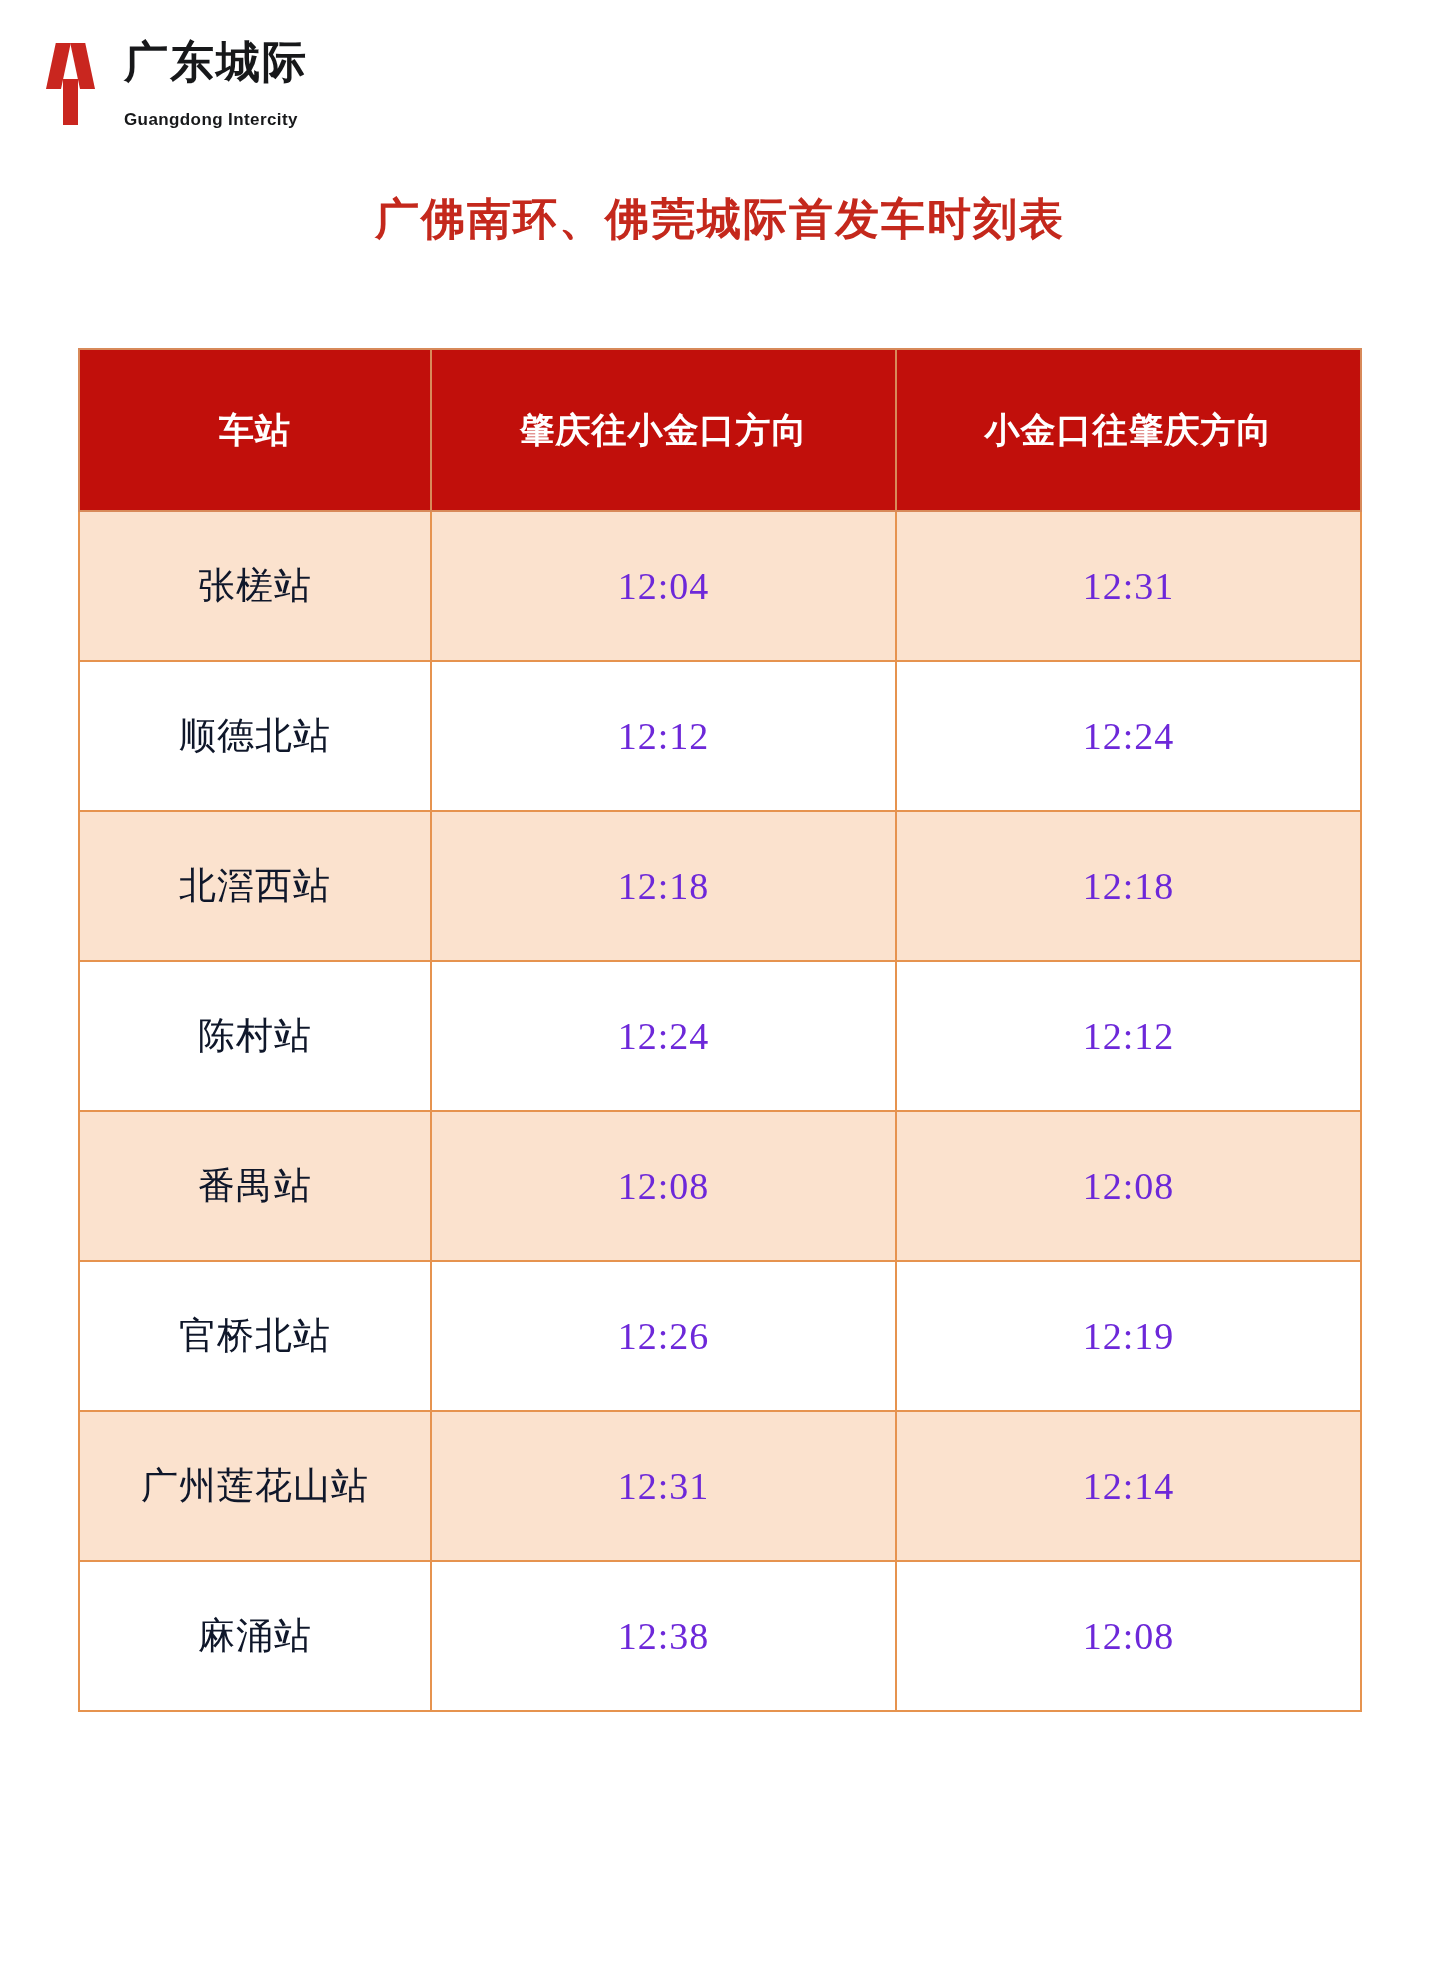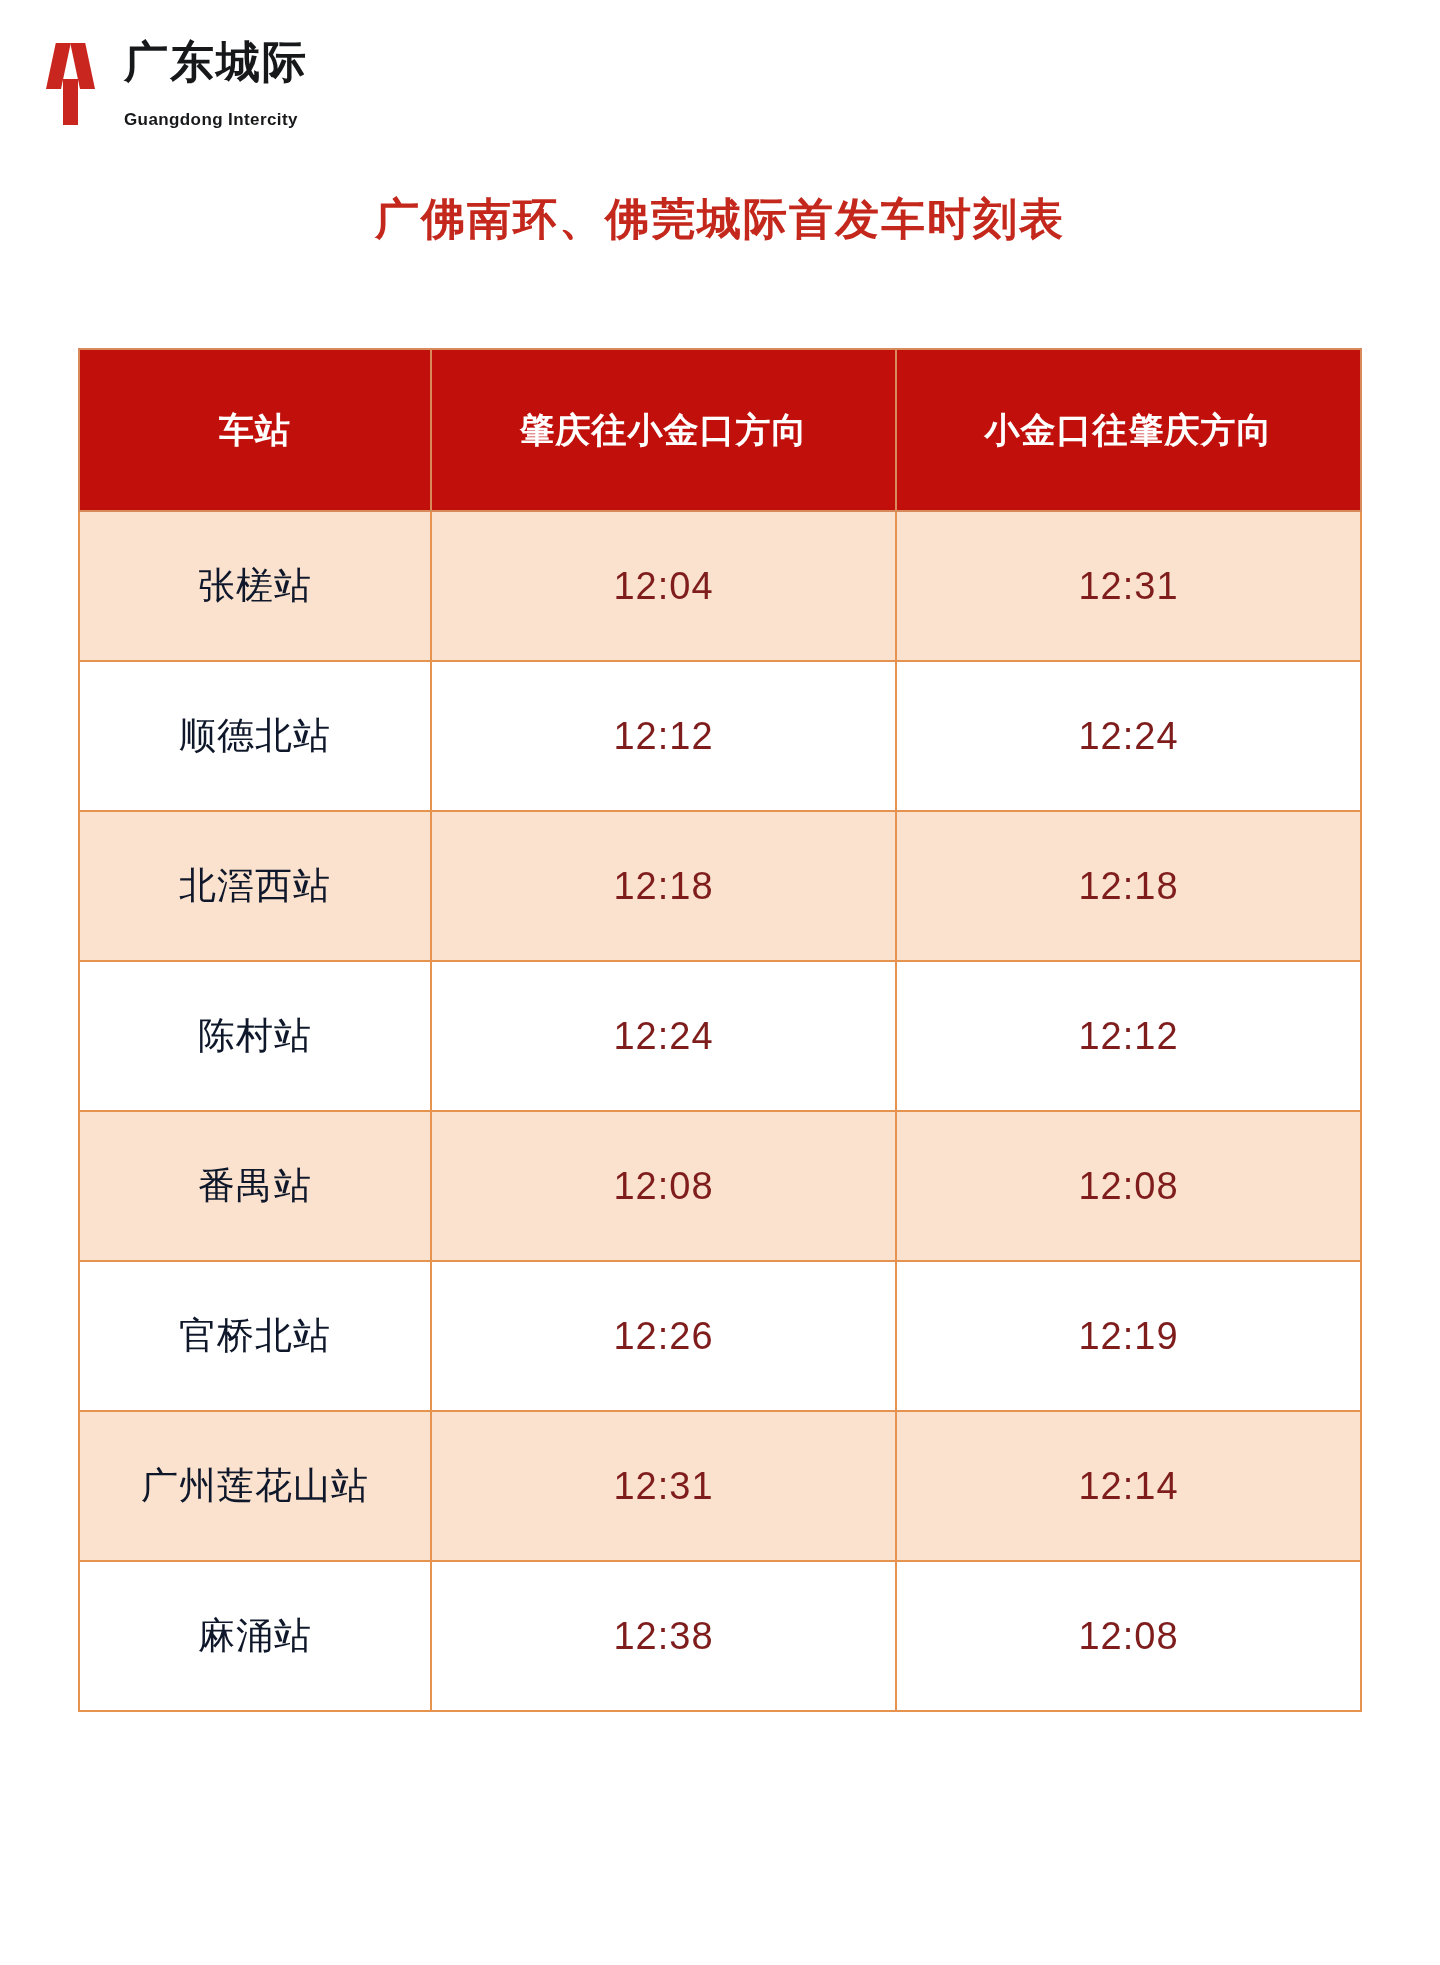--- a/index.html
+++ b/index.html
@@ -143,23 +143,23 @@
     background: #ffffff;
   }
   td.station {
     font-family: "DejaVu Sans", "Liberation Sans", sans-serif;
     font-size: 37px;
     font-weight: normal;
     color: #0f172a;
     letter-spacing: 1px;
   }
   td.time {
-    font-family: Liberation Sans, sans-serif;
+    font-family: Liberation Serif, serif;
     font-size: 38px;
-    color: #7f1d1d;
+    color: #6d28d9;
     letter-spacing: 1px;
   }
 </style>
 </head>
 <body>
 
 <div class="page">
 
   <div class="brand">
     <div class="brand-mark">

